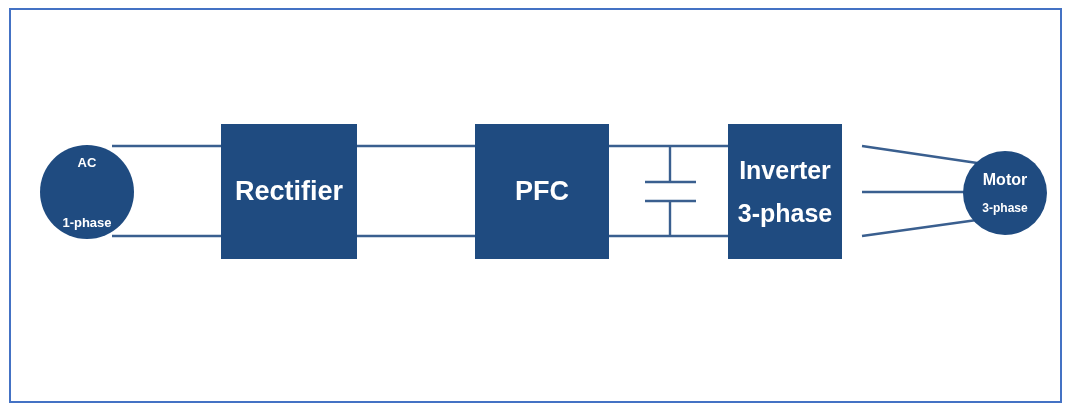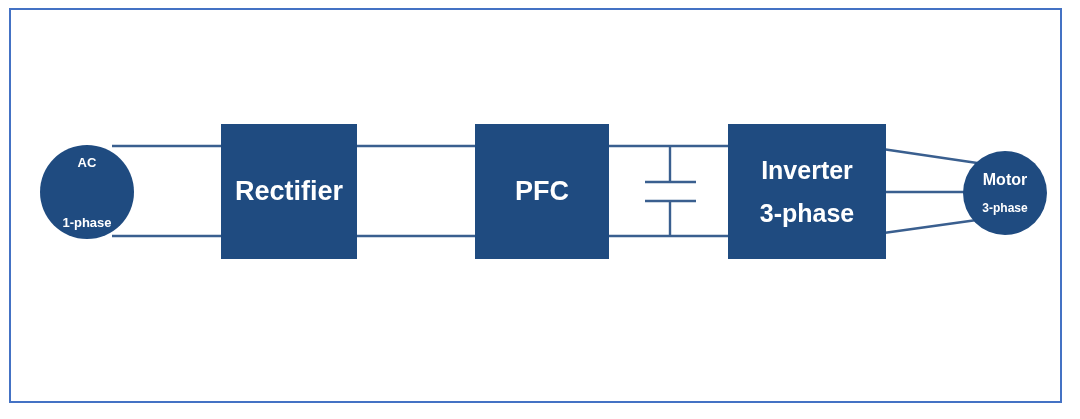--- a/index.html
+++ b/index.html
@@ -55,21 +55,21 @@
   #node-ac .l2{font-size:13px;line-height:1;margin-top:32px;}
   #node-rectifier{
     left:221px;top:124px;width:136px;height:135px;
   }
   #node-rectifier .l1{font-size:27px;line-height:1;}
   #node-pfc{
     left:475px;top:124px;width:134px;height:135px;
   }
   #node-pfc .l1{font-size:27px;line-height:1;}
   #node-inverter{
-    left:728px;top:124px;width:158px;height:135px;
+    left:728px;top:124px;width:114px;height:135px;
   }
   #node-inverter .l1{font-size:25px;line-height:1;margin-bottom:18px;}
   #node-inverter .l2{font-size:25px;line-height:1;}
   #node-motor{
     left:963px;top:151px;width:84px;height:84px;
   }
   #node-motor .l1{font-size:16px;line-height:1;margin-bottom:14px;}
   #node-motor .l2{font-size:12px;line-height:1;}
 </style>
 </head>

